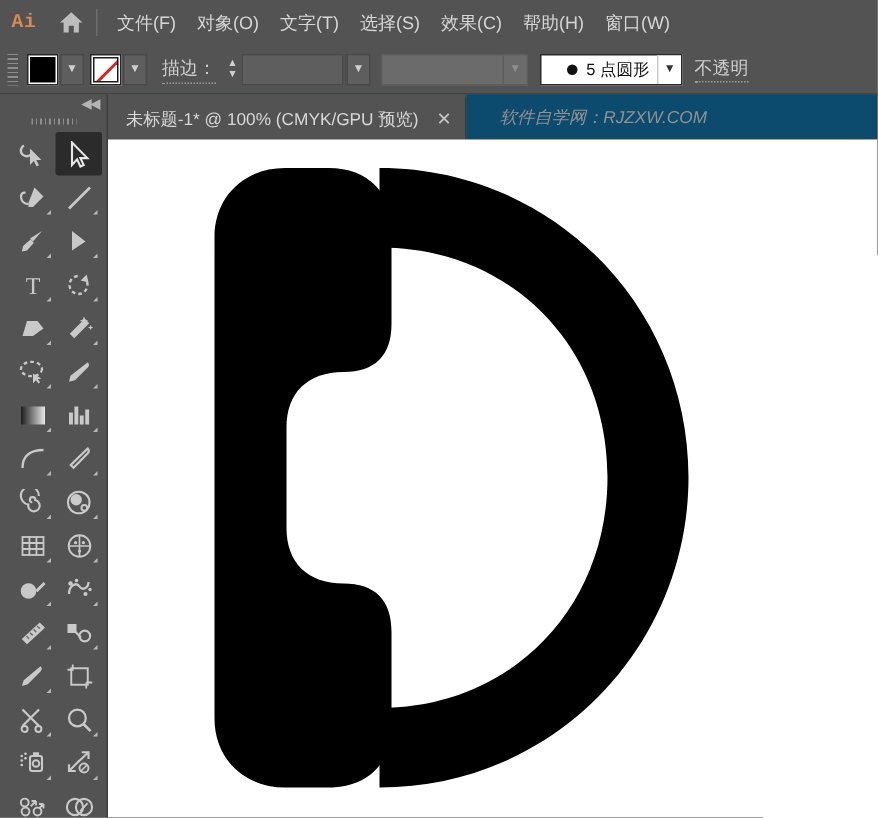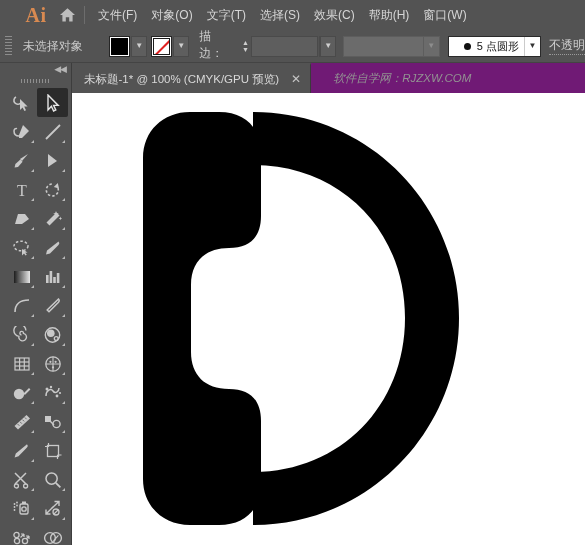--- a/index.html
+++ b/index.html
@@ -12,24 +12,23 @@
   #app { position: relative; width: 585px; height: 545px; }
 
   
   #menubar {
     position: absolute; left: 0; top: 0; width: 585px; height: 30px;
     background: #535353;
     display: flex; align-items: center;
   }
   #ai-logo {
     width: 32px; text-align: center;
-    color: #d98a51; font-size: 20px; font-weight: bold;
+    color: #d98a51; font-size: 13px; font-weight: bold;
     letter-spacing: .5px; line-height: 30px;
-    font-family: Liberation Serif, serif;
-    margin-left: 20px;
+    font-family: Liberation Mono, monospace;
   }
   #home-btn { width: 30px; height: 30px; display: flex; align-items: center; justify-content: center; }
   .menu-divider { width: 1px; height: 18px; background: #6d6d6d; margin: 0 6px 0 2px; }
   .menu-item {
     color: #d6d6d6; font-size: 12px; padding: 0 7px; line-height: 30px;
     white-space: nowrap; cursor: default;
   }
 
   
   #optionsbar {
@@ -96,21 +95,21 @@
   .combo.white .combo-caret .caret { color: #333; }
   .brush-dot { width: 7px; height: 7px; border-radius: 50%; background: #111; display: inline-block; }
   #opacity-label {
     color: #cfcfcf; font-size: 12px; margin-left: 8px; white-space: nowrap;
     border-bottom: 1px dotted #9a9a9a;
   }
 
   
   #tabbar {
     position: absolute; left: 72px; top: 63px; width: 513px; height: 30px;
-    background: #701a75;
+    background: #0c4a6e;
     display: flex; align-items: stretch;
   }
   #doc-tab {
     background: #535353; height: 30px;
     display: flex; align-items: center; padding: 0 9px 0 12px;
     border-right: 1px solid #3a3a3a;
     border-top: 2px solid #535353;
   }
   #doc-tab-title { color: #d8d8d8; font-size: 11.5px; white-space: nowrap; }
   #doc-tab-close { color: #c5c5c5; font-size: 12px; margin-left: 12px; line-height: 1; }
@@ -177,21 +176,20 @@
     <div class="menu-item">对象(O)</div>
     <div class="menu-item">文字(T)</div>
     <div class="menu-item">选择(S)</div>
     <div class="menu-item">效果(C)</div>
     <div class="menu-item">帮助(H)</div>
     <div class="menu-item">窗口(W)</div>
   </div>
 
   <div id="optionsbar">
     <div id="opt-grip"></div>
-    <div id="sel-status">未选择对象</div>
 
     <div class="swatch-group">
       <div class="swatch-box">
         <div class="swatch-fill"></div>
       </div>
       <div class="dd-btn">
         <span class="caret">▼</span>
       </div>
     </div>
 

